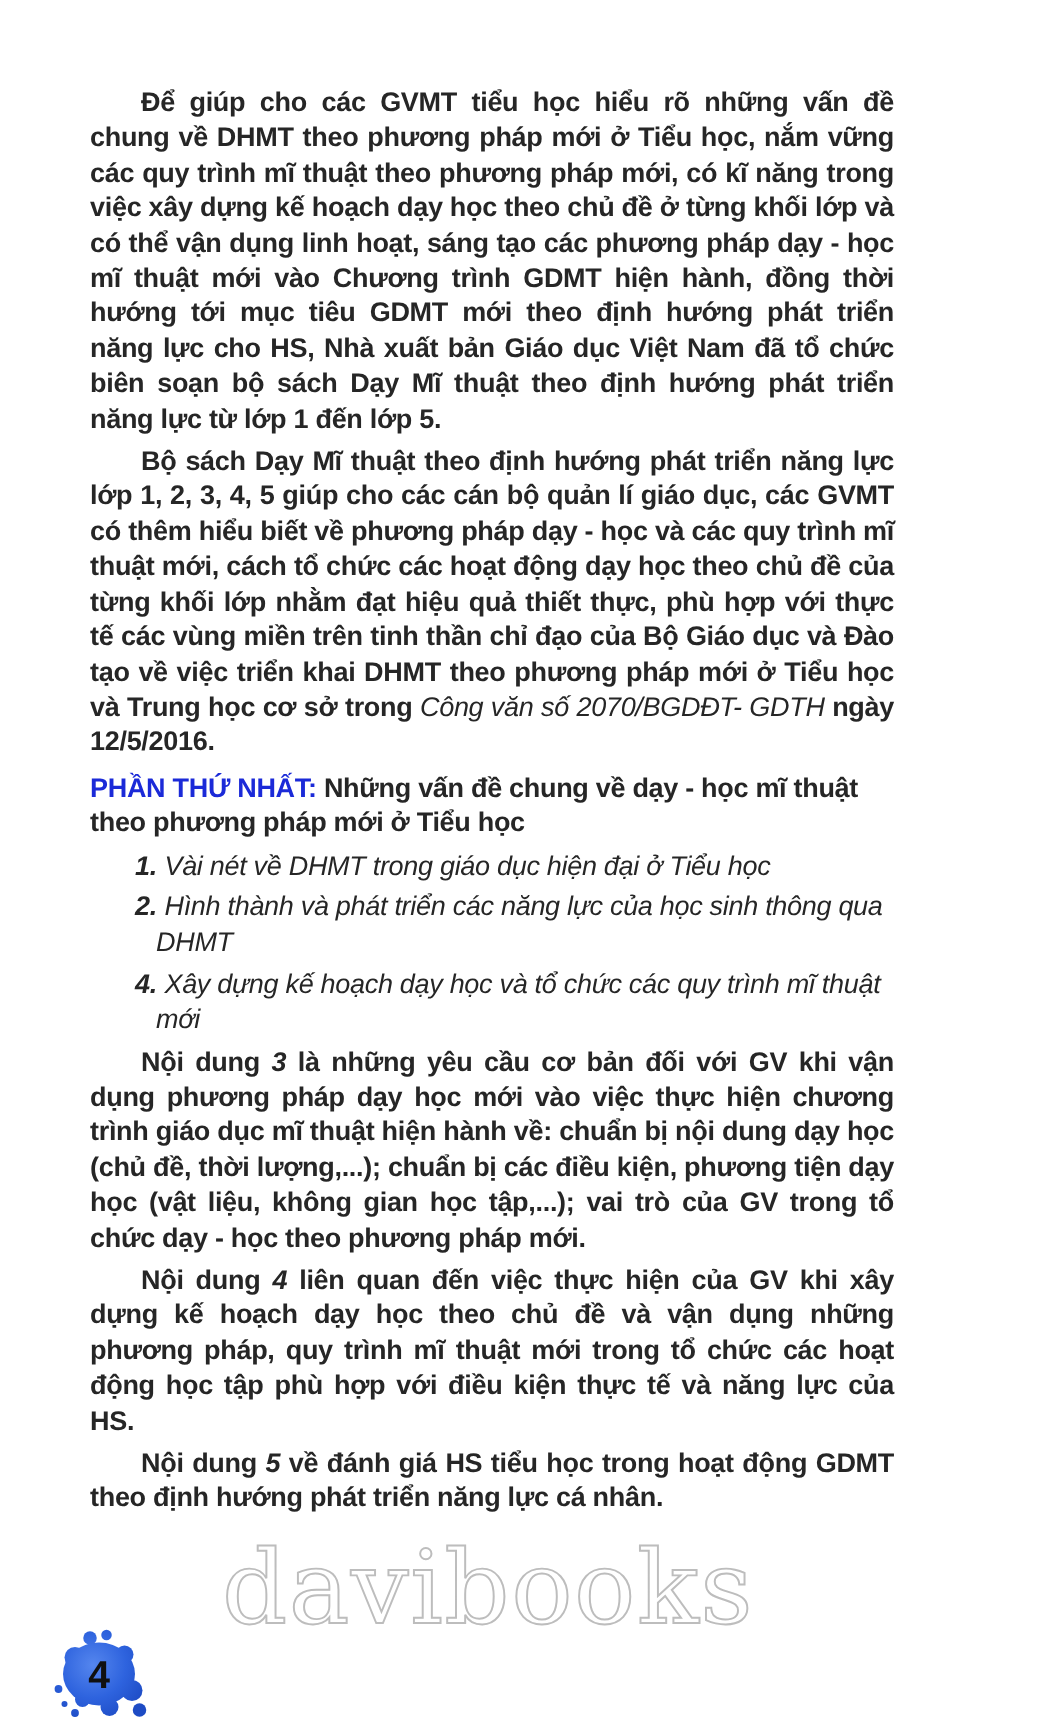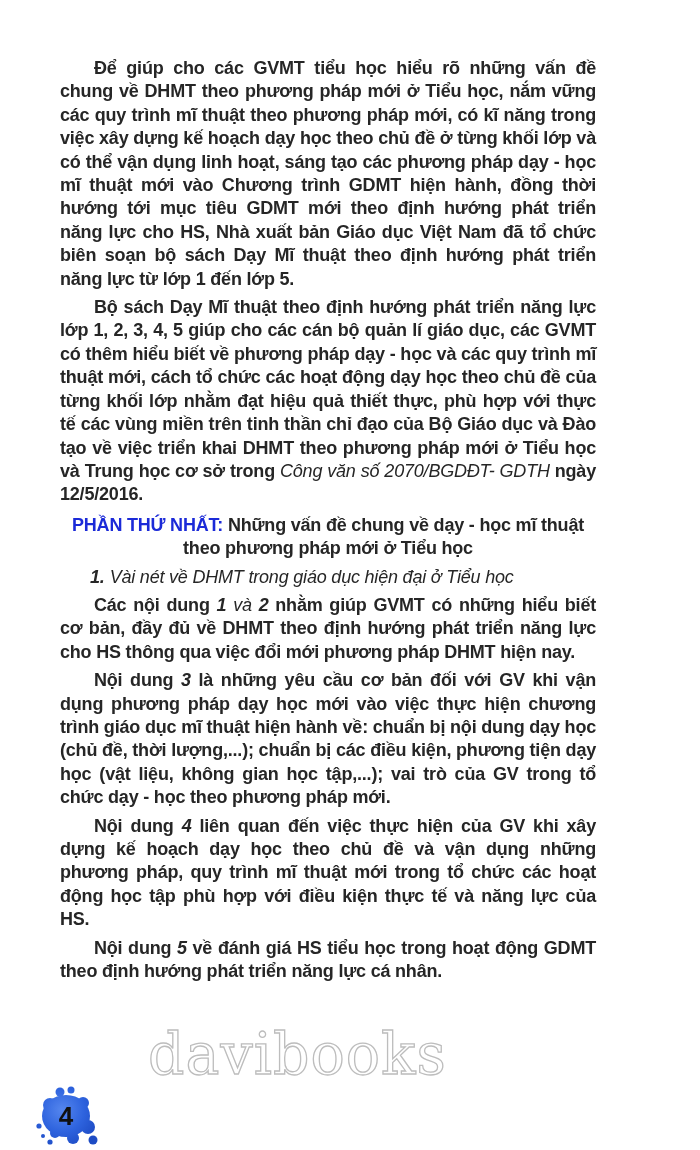--- a/index.html
+++ b/index.html
@@ -27,40 +27,40 @@
     text-align:justify;
   }
   p.plain{
     margin:0 0 5px 0;
     text-indent:34px;
     text-align:left;
   }
   p.heading{
     margin:7px 0 5px 0;
     text-indent:0;
-    text-align:center;
+    text-align:left;
     font-weight:bold;
   }
   .seg-n{font-weight:bold;font-style:normal;}
   .seg-b{font-weight:bold;}
   .seg-i{font-style:italic;}
   .seg-bi{font-weight:bold;font-style:italic;}
   .seg-blue{font-weight:bold;color:var(--accent-blue);}
   .contents-list{margin:1px 0 5px 0;}
   .list-item{
     padding-left:44px;text-indent:-14px;
     text-align:left;font-style:italic;
     margin:0 0 4.5px 0;
   }
   .list-item .num{font-weight:bold;font-style:italic;margin-right:5px;}
   .list-item .itext{font-style:italic;}
   .watermark-brand{
     position:absolute;left:148px;top:1026px;
     font-family:"DejaVu Serif", serif;
-    font-size:57px;line-height:1;letter-spacing:1px;
+    font-size:68px;line-height:1;letter-spacing:1px;
     color:transparent;
     -webkit-text-stroke:1.3px var(--watermark-gray);
     white-space:nowrap;
   }
   .watermark-tagline{
     position:absolute;left:267px;top:1168px;
     font-family:Liberation Mono, monospace;
     font-size:28px;line-height:1;letter-spacing:2px;
     color:transparent;
     -webkit-text-stroke:1.1px var(--watermark-gray);
@@ -84,23 +84,28 @@
 
   <div class="text-block">
     <p class="para"><span class="seg-n">Để giúp cho các GVMT tiểu học hiểu rõ những vấn đề chung về DHMT theo phương pháp mới ở Tiểu học, nắm vững các quy trình mĩ thuật theo phương pháp mới, có kĩ năng trong việc xây dựng kế hoạch dạy học theo chủ đề ở từng khối lớp và có thể vận dụng linh hoạt, sáng tạo các phương pháp dạy - học mĩ thuật mới vào Chương trình GDMT hiện hành, đồng thời hướng tới mục tiêu GDMT mới theo định hướng phát triển năng lực cho HS, Nhà xuất bản Giáo dục Việt Nam đã tổ chức biên soạn bộ sách </span><span class="seg-b">Dạy Mĩ thuật theo định hướng phát triển năng lực</span><span class="seg-n"> từ lớp 1 đến lớp 5.</span></p>
     <p class="para"><span class="seg-n">Bộ sách </span><span class="seg-b">Dạy Mĩ thuật theo định hướng phát triển năng lực lớp 1, 2, 3, 4, 5</span><span class="seg-n"> giúp cho các cán bộ quản lí giáo dục, các GVMT có thêm hiểu biết về phương pháp dạy - học và các quy trình mĩ thuật mới, cách tổ chức các hoạt động dạy học theo chủ đề của từng khối lớp nhằm đạt hiệu quả thiết thực, phù hợp với thực tế các vùng miền trên tinh thần chỉ đạo của Bộ Giáo dục và Đào tạo về việc triển khai DHMT theo phương pháp mới ở Tiểu học và Trung học cơ sở trong </span><span class="seg-i">Công văn số 2070/BGDĐT- GDTH</span><span class="seg-n"> ngày 12/5/2016.</span></p>
     <p class="heading"><span class="seg-blue">PHẦN THỨ NHẤT: </span><span class="seg-b">Những vấn đề chung về dạy - học mĩ thuật theo phương pháp mới ở Tiểu học</span></p>
 
     <div class="contents-list">
       <div class="list-item">
         <span class="num">1.</span><span class="itext">Vài nét về DHMT trong giáo dục hiện đại ở Tiểu học</span>
       </div>
+      <div class="list-item">
+        <span class="num">2.</span><span class="itext">Hình thành và phát triển các năng lực của học sinh thông qua DHMT</span>
+      </div>
+      <div class="list-item">
+        <span class="num">4.</span><span class="itext">Xây dựng kế hoạch dạy học và tổ chức các quy trình mĩ thuật mới</span>
+      </div>
     </div>
 
-    <p class="para"><span class="seg-n">Các nội dung </span><span class="seg-bi">1</span><span class="seg-i"> và </span><span class="seg-bi">2</span><span class="seg-n"> nhằm giúp GVMT có những hiểu biết cơ bản, đầy đủ về DHMT theo định hướng phát triển năng lực cho HS thông qua việc đổi mới phương pháp DHMT hiện nay.</span></p>
     <p class="para"><span class="seg-n">Nội dung </span><span class="seg-bi">3</span><span class="seg-n"> là những yêu cầu cơ bản đối với GV khi vận dụng phương pháp dạy học mới vào việc thực hiện chương trình giáo dục mĩ thuật hiện hành về: chuẩn bị nội dung dạy học (chủ đề, thời lượng,...); chuẩn bị các điều kiện, phương tiện dạy học (vật liệu, không gian học tập,...); vai trò của GV trong tổ chức dạy - học theo phương pháp mới.</span></p>
     <p class="para"><span class="seg-n">Nội dung </span><span class="seg-bi">4</span><span class="seg-n"> liên quan đến việc thực hiện của GV khi xây dựng kế hoạch dạy học theo chủ đề và vận dụng những phương pháp, quy trình mĩ thuật mới trong tổ chức các hoạt động học tập phù hợp với điều kiện thực tế và năng lực của HS.</span></p>
     <p class="para"><span class="seg-n">Nội dung </span><span class="seg-bi">5</span><span class="seg-n"> về đánh giá HS tiểu học trong hoạt động GDMT theo định hướng phát triển năng lực cá nhân.</span></p>
   </div>
 
   <div class="watermark-brand">davibooks</div>
   <div class="watermark-tagline">Khát vọng tri thức</div>
 
   <div class="page-num-splat">
     <svg width="80" height="66" viewBox="0 0 80 66">

